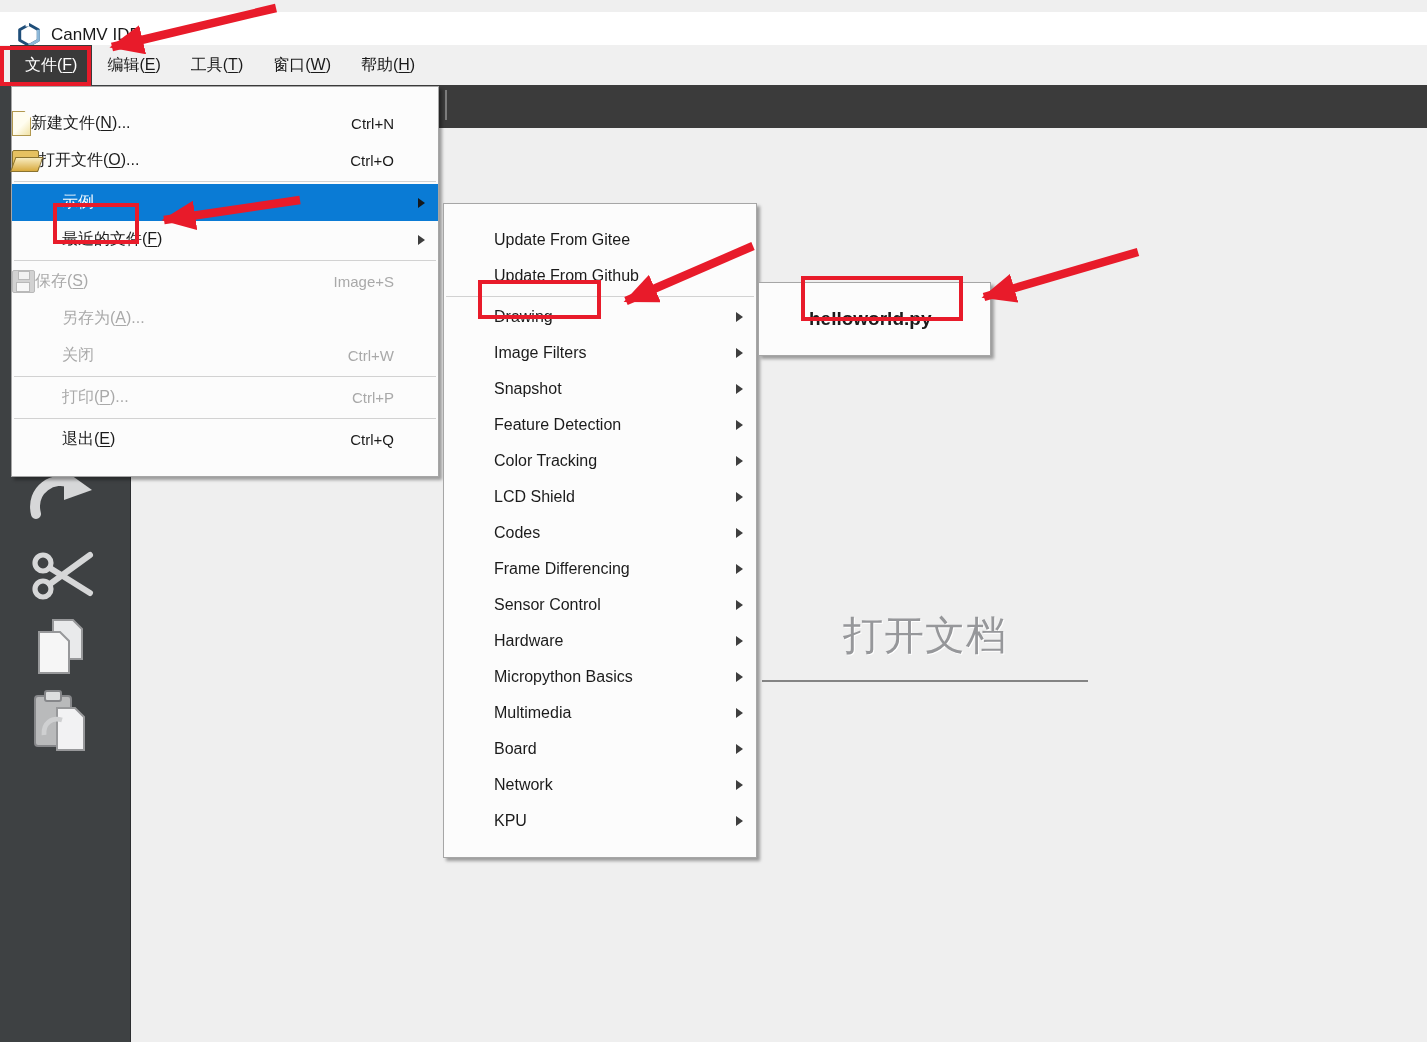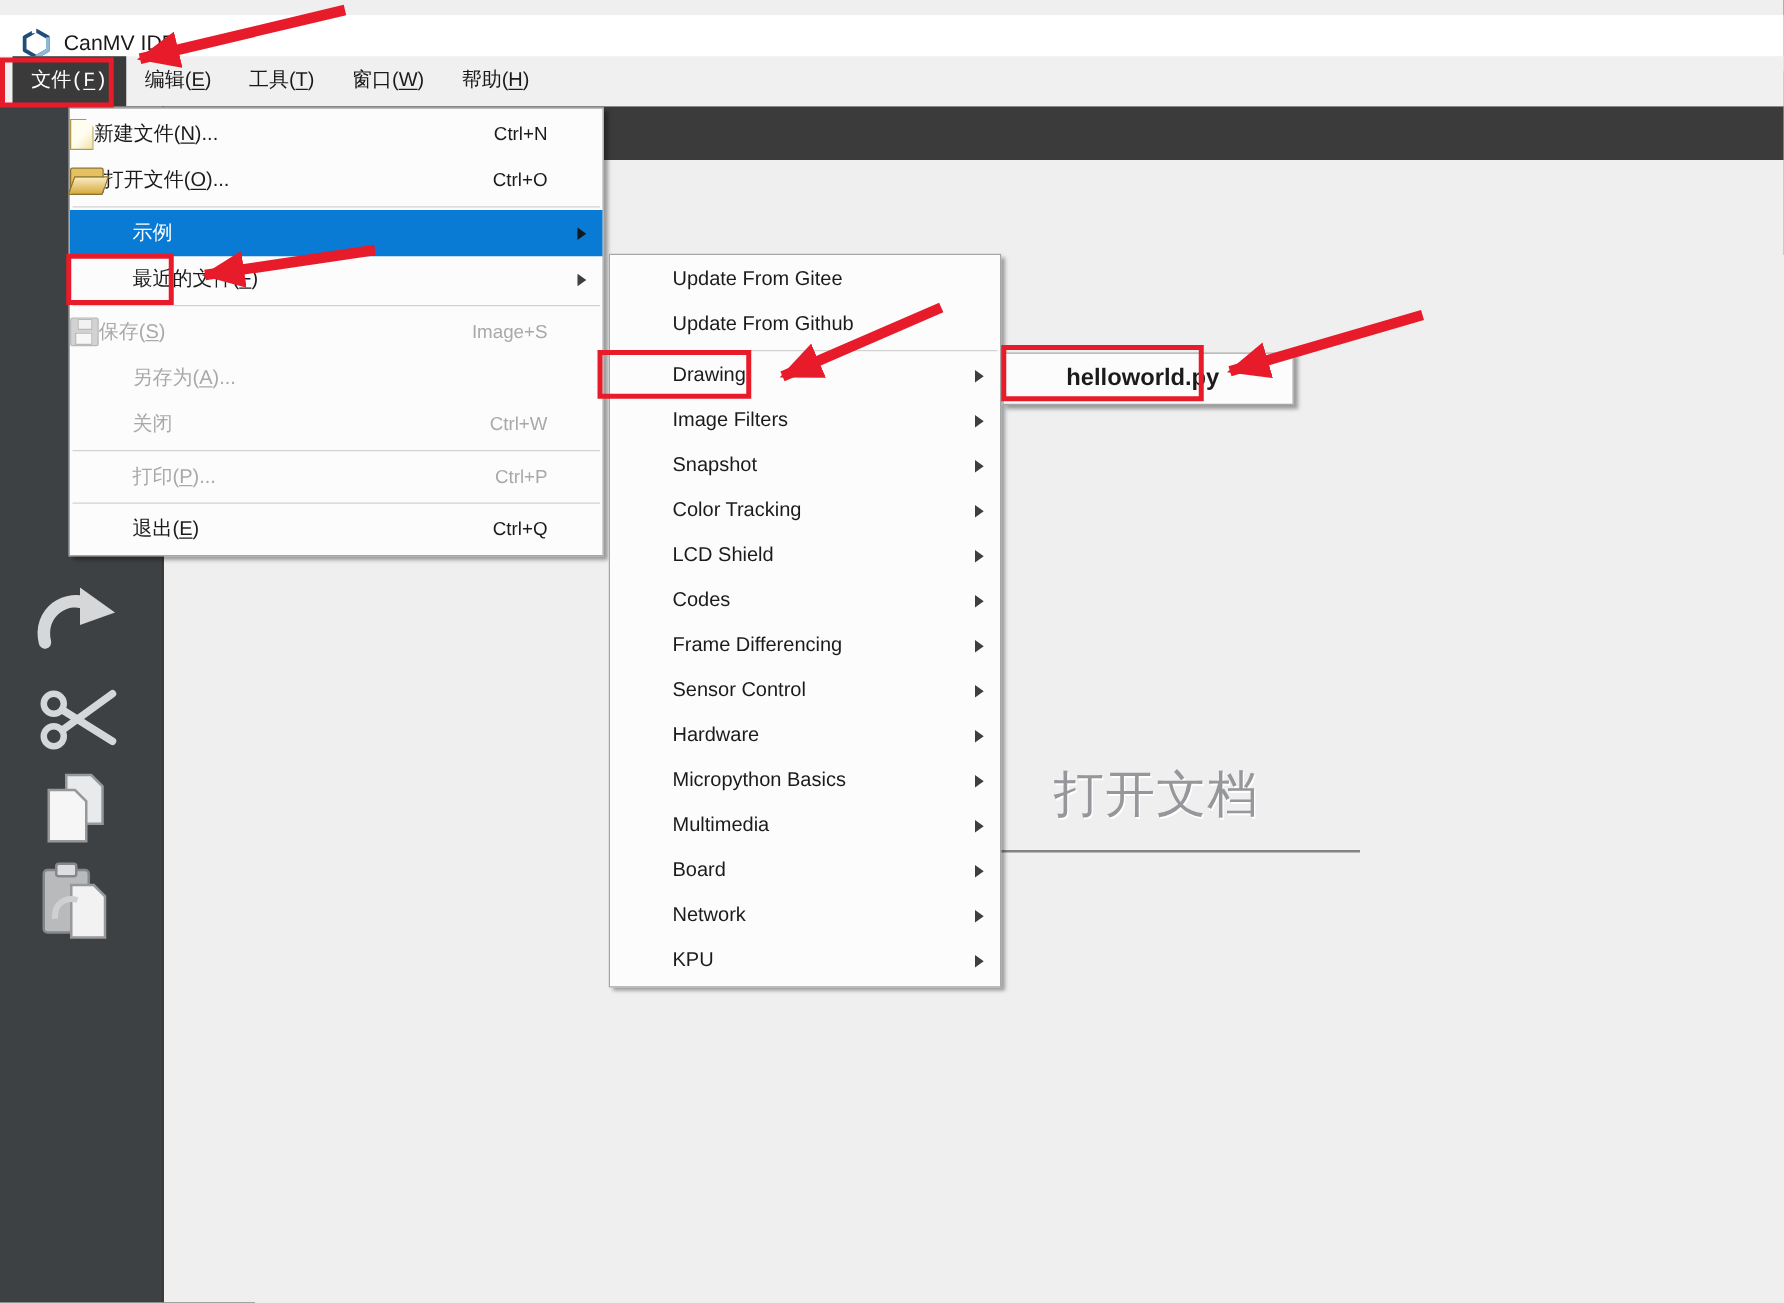--- a/index.html
+++ b/index.html
@@ -7,37 +7,37 @@
     font-family:"Liberation Sans","DejaVu Sans",sans-serif;-webkit-font-smoothing:antialiased;}
   
   .titlebar{position:absolute;left:0;top:12px;width:100%;height:45px;background:var(--titlebar-bg,#fff);
     display:flex;align-items:center;padding-left:16px;box-sizing:border-box;z-index:3;}
   .logo{margin-right:9px;flex:none;}
   .win-title{font-size:17px;color:#191919;}
   
   .menubar{position:absolute;left:0;top:45px;width:100%;height:40px;background:var(--menubar-bg,#f0f0f0);
     display:flex;padding-left:10px;box-sizing:border-box;font-size:16px;color:#1a1a1a;z-index:3;}
   .mb-item{padding:0 15px;line-height:40px;white-space:nowrap;cursor:default;}
-  .mb-item.active{background:var(--active-item-bg,#3a3a3a);color:#fff;font-family:Liberation Mono, monospace;}
+  .mb-item.active{background:var(--active-item-bg,#3a3a3a);color:#fff;}
   .mb-item u{text-underline-offset:2px;}
   
   .sidebar{position:absolute;left:0;top:85px;width:130px;bottom:0;background:var(--sidebar-bg,#3e4143);z-index:1;border-right:1px solid #2c2e30;}
   .topstrip{position:absolute;left:130px;top:85px;right:0;height:43px;background:var(--topstrip-bg,#3b3b3b);z-index:1;}
   .vline{position:absolute;left:315px;top:5px;width:2px;height:30px;background:#7c7c7c;}
   .content{position:absolute;left:130px;top:128px;right:0;bottom:0;background:var(--content-bg,#efefef);z-index:0;}
   .sb-icon{position:absolute;}
   
   .welcome{position:absolute;left:762px;top:608px;width:326px;z-index:2;color:var(--hint-text,#96979a);
     font-family:"DejaVu Serif","Liberation Serif",serif;text-shadow:1px 1px 0 #ffffff;}
   .w-title{font-size:40px;text-align:center;letter-spacing:1px;}
   .w-rule{border-top:2px solid #848484;margin-top:17px;}
   .w-hints{margin-top:13px;padding-left:14px;font-size:27px;line-height:43px;white-space:nowrap;}
   
   .menu-panel{position:absolute;background:var(--panel-bg,#fcfcfc);border:1px solid var(--panel-border,#a6a6a6);
-    box-shadow:3px 3px 3px rgba(0,0,0,.35);padding:2px 0;z-index:10;box-sizing:border-box;margin-left:44px;}
+    box-shadow:3px 3px 3px rgba(0,0,0,.35);padding:18px 0;z-index:10;box-sizing:border-box;}
   .file-menu{left:11px;top:86px;width:428px;}
   .sub-menu{left:443px;top:203px;width:314px;}
   .hello-menu{left:758px;top:282px;width:233px;}
   .mi{display:flex;align-items:center;height:37px;font-size:16px;color:#1b1b1b;cursor:default;}
   .sub-menu .mi,.hello-menu .mi{height:36px;}
   .mi-icon{width:50px;flex:none;display:flex;justify-content:center;align-items:center;}
   .mi-label{white-space:nowrap;}
   .mi-label u{text-underline-offset:2px;}
   .hello-menu .mi-label{font-size:19px;font-weight:600;}
   .mi-shortcut{margin-left:auto;padding-right:24px;font-size:15px;white-space:nowrap;}
@@ -222,20 +222,26 @@
         <span class="mi-arrow"></span>
       </div>
       <div class="mi">
         <span class="mi-icon"></span>
         <span class="mi-label"><span>Snapshot</span><u></u><span></span></span>
         <span class="mi-shortcut"></span>
         <span class="mi-arrow"></span>
       </div>
       <div class="mi">
         <span class="mi-icon"></span>
+        <span class="mi-label"><span>Feature Detection</span><u></u><span></span></span>
+        <span class="mi-shortcut"></span>
+        <span class="mi-arrow"></span>
+      </div>
+      <div class="mi">
+        <span class="mi-icon"></span>
         <span class="mi-label"><span>Color Tracking</span><u></u><span></span></span>
         <span class="mi-shortcut"></span>
         <span class="mi-arrow"></span>
       </div>
       <div class="mi">
         <span class="mi-icon"></span>
         <span class="mi-label"><span>LCD Shield</span><u></u><span></span></span>
         <span class="mi-shortcut"></span>
         <span class="mi-arrow"></span>
       </div>

